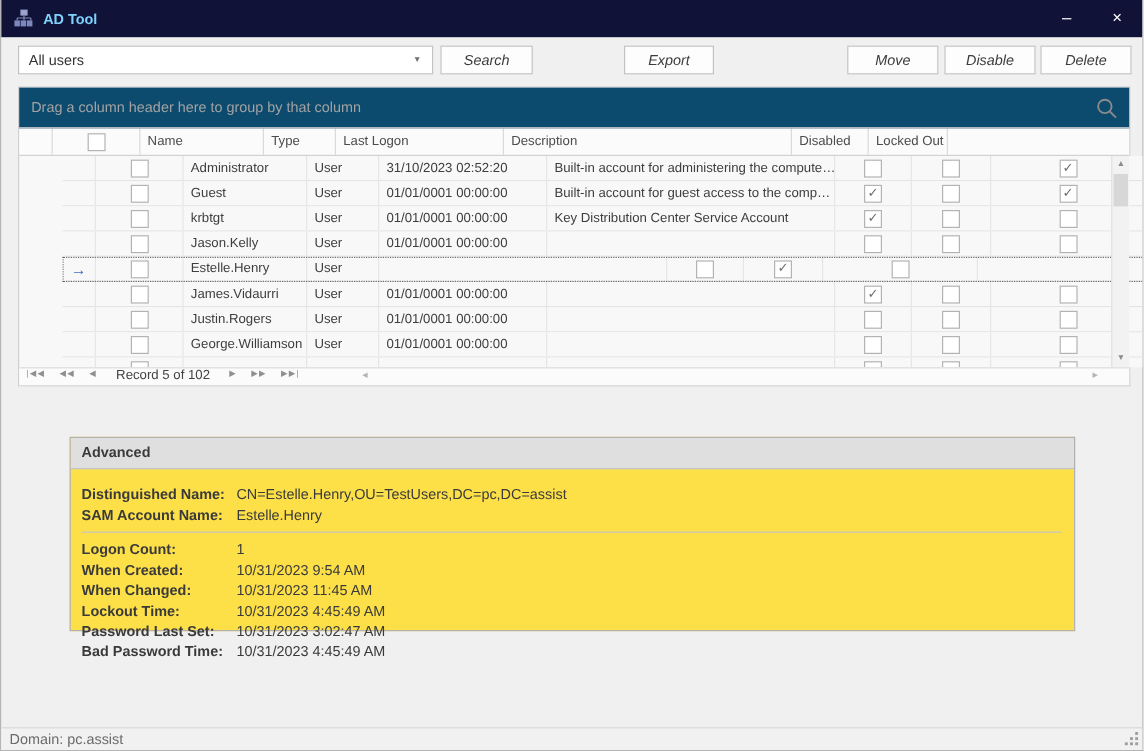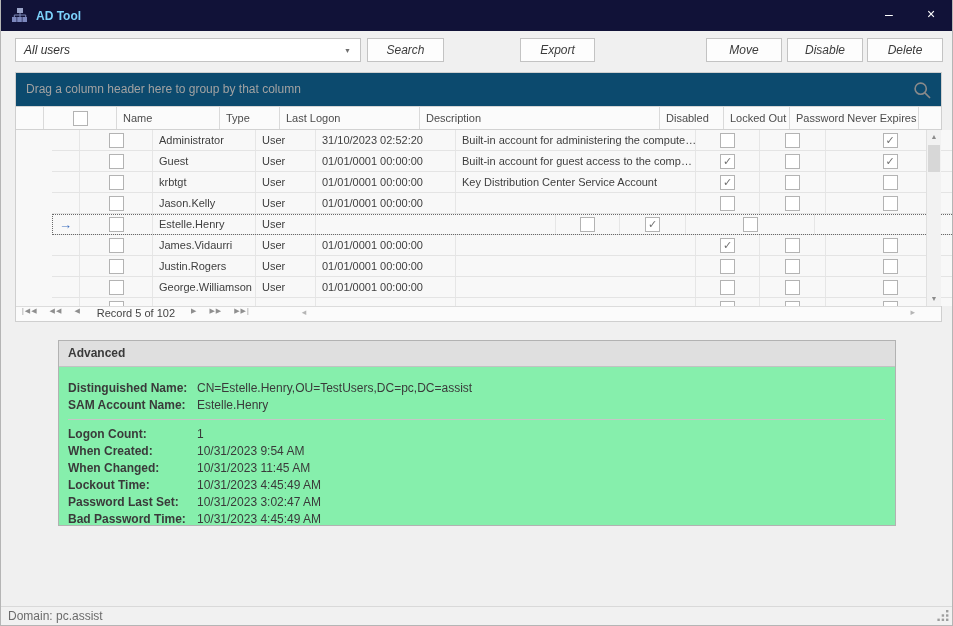--- a/index.html
+++ b/index.html
@@ -13,21 +13,21 @@
   .app-icon{margin-left:10px;}
   .title{color:#7dd3fc;font-size:12px;font-weight:bold;margin-left:8px;}
   .win-btn{position:absolute;top:0;width:34px;height:31px;line-height:29px;text-align:center;
            color:#ffffff;font-size:14px;cursor:default;}
   .win-btn.min{right:46px;}
   .win-btn.close{right:4px;}
   
   .combo{position:absolute;left:14px;top:38px;width:346px;height:24px;background:#ffffff;
          border:1px solid #c3c3c3;box-sizing:border-box;display:flex;align-items:center;
          font-size:12px;color:#333;}
-  .combo .val{padding-left:8px;flex:1;font-style:italic;}
+  .combo .val{padding-left:8px;flex:1;}
   .combo .combo-arrow{font-size:7px;color:#6f6f6f;padding-right:9px;}
   .btn{position:absolute;top:38px;height:24px;background:#fdfdfd;border:1px solid #c3c3c3;
        box-sizing:border-box;text-align:center;line-height:22px;font-size:12px;color:#3c3c3c;font-style:italic;}
   #btn-search{left:366px;width:77px;}
   #btn-export{left:519px;width:75px;}
   #btn-move{left:705px;width:76px;}
   #btn-disable{left:786px;width:76px;}
   #btn-delete{left:866px;width:76px;}
   
   .grid{position:absolute;left:14px;top:72px;width:927px;height:250px;border:1px solid #cfcfcf;
@@ -67,21 +67,21 @@
   .vs-arrow.down{position:absolute;bottom:0;}
   .vs-thumb{position:absolute;top:15px;left:1px;width:12px;height:27px;background:#d7d7d7;}
   
   .pager{position:absolute;left:0;bottom:0;width:100%;height:15px;background:#fbfbfb;
          border-top:1px solid #dcdcdc;box-sizing:border-box;display:flex;align-items:flex-start;}
   .vcr{font-size:7px;color:#8f8f8f;letter-spacing:1px;padding:0 6px;white-space:nowrap;}
   .pager-label{font-size:11px;color:#444;margin:0 10px;white-space:nowrap;}
   .hscroll-left{font-size:9px;color:#b5b5b5;margin-left:46px;}
   .hscroll-right{font-size:9px;color:#b5b5b5;margin-left:auto;margin-right:26px;}
   
-  .advanced{position:absolute;left:57px;top:340px;width:838px;height:186px;background:#86efac;
+  .advanced{position:absolute;left:57px;top:364px;width:838px;height:162px;background:#fde047;
             border:1px solid #b2b2b2;box-sizing:border-box;}
   .adv-header{height:26px;background:#dfdfdf;border-bottom:1px solid #c2c2c2;box-sizing:border-box;
               line-height:25px;padding-left:9px;font-size:12px;font-weight:bold;color:#3a3a3a;}
   .adv-body{padding:12px 0 0 9px;}
   .afield{display:flex;height:17px;align-items:center;font-size:12px;color:#3a3a3a;}
   .albl{width:129px;font-weight:bold;flex:none;}
   .aval{white-space:nowrap;}
   .adv-sep{border:none;border-top:1px solid #c6c6c6;margin:6px 10px 5px 0;}
   
   .statusbar{position:absolute;left:0;bottom:0;width:100%;height:19px;background:#f1f1f1;
@@ -131,21 +131,20 @@
       <div class="hcell c0"></div>
       <div class="hcell c1 center">
         <span class="cb"></span>
       </div>
       <div class="hcell c2">Name</div>
       <div class="hcell c3">Type</div>
       <div class="hcell c4">Last Logon</div>
       <div class="hcell c5">Description</div>
       <div class="hcell c6">Disabled</div>
       <div class="hcell c7">Locked Out</div>
-      <div class="hcell c8">Password Never Expires</div>
       <div class="hcell c9"></div>
     </div>
 
     <div class="rows" id="rows">
         <div class="trow">
     <div class="cell c0 center">
             <span class="rowarrow"></span>
           </div>
     <div class="cell c1 center">
             <span class="cb"></span>

